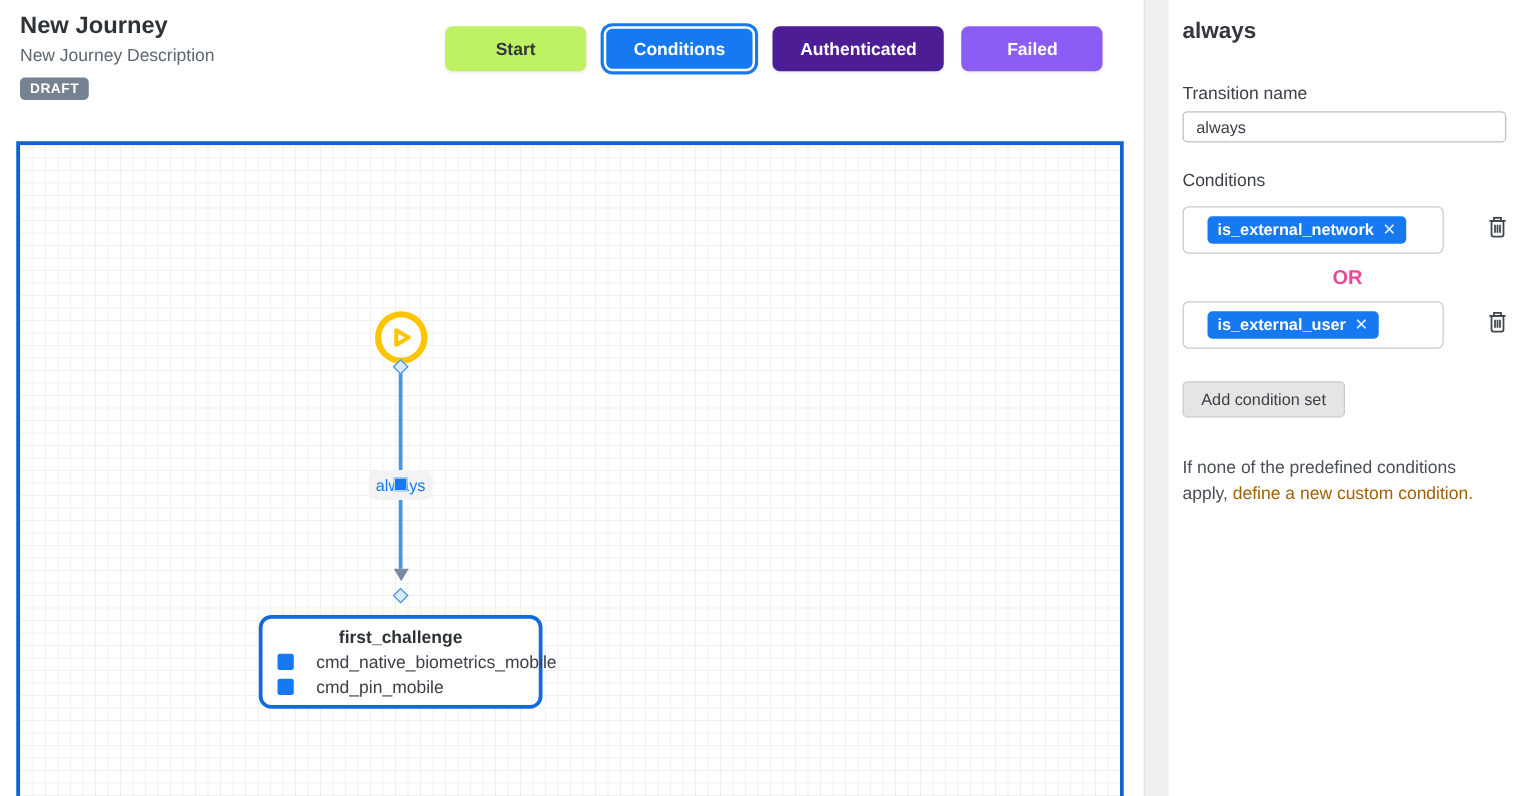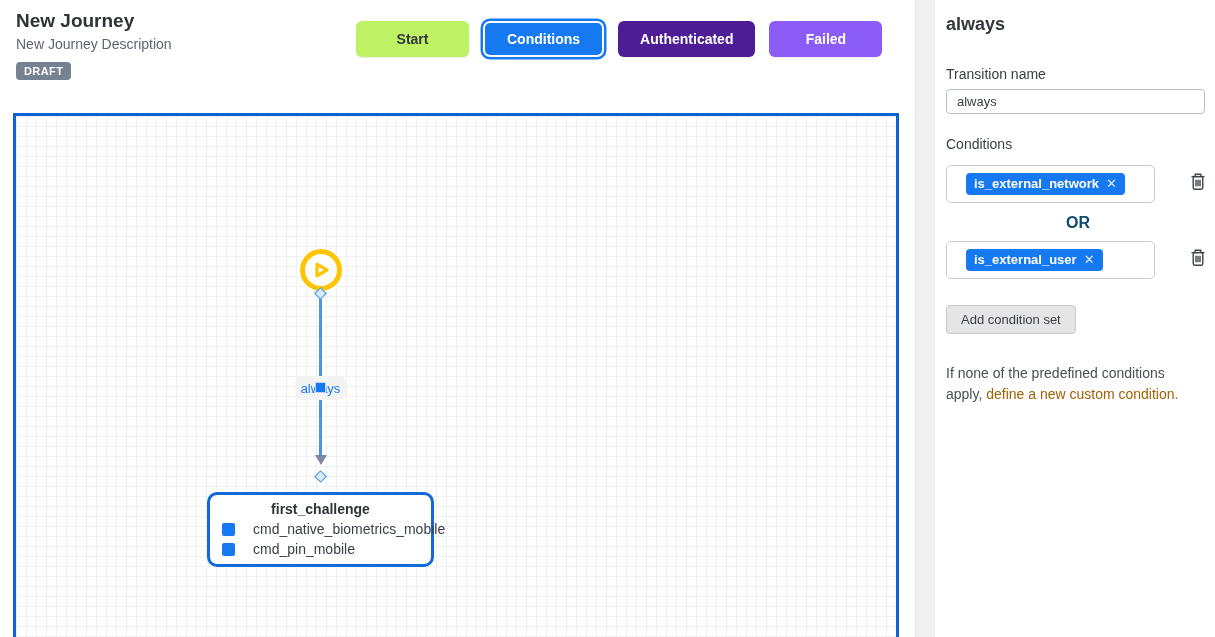--- a/index.html
+++ b/index.html
@@ -108,21 +108,21 @@
     width: 209px; height: 38px; border: 1px solid #c6cbd2; border-radius: 5px;
     display: flex; align-items: center; padding-left: 19px; background: #fff;
   }
   .condition-chip {
     display: inline-flex; align-items: center; gap: 7px;
     background: #1679F2; color: #fff; font-size: 13px; font-weight: 700;
     padding: 3px 8px 4px 8px; border-radius: 4px; cursor: default;
   }
   .chip-x { font-weight: 400; font-size: 13px; color: rgba(255,255,255,0.85); cursor: pointer; line-height: 1; }
   .trash-btn { background: none; border: none; padding: 0; margin: 7px 4px 0 0; cursor: pointer; }
-  .or-sep { margin-top: 11px; text-align: center; width: 264px; font-size: 16px; font-weight: 700; color: #0c4a6e; }
+  .or-sep { margin-top: 11px; text-align: center; width: 264px; font-size: 16px; font-weight: 700; color: #ec4899; }
   .add-set-btn {
     margin-top: 26px; display: inline-block;
     background: #e5e5e5; border: 1px solid #c6cbd2; border-radius: 4px;
     font-family: inherit; font-size: 13px; color: #3b4047;
     padding: 6px 14px; cursor: pointer;
   }
   .help { margin-top: 29px; width: 254px; font-size: 14px; color: #4a4f55; line-height: 1.5; }
   .help a { color: #a16207; text-decoration: none; cursor: pointer; }
 </style>
 </head>

